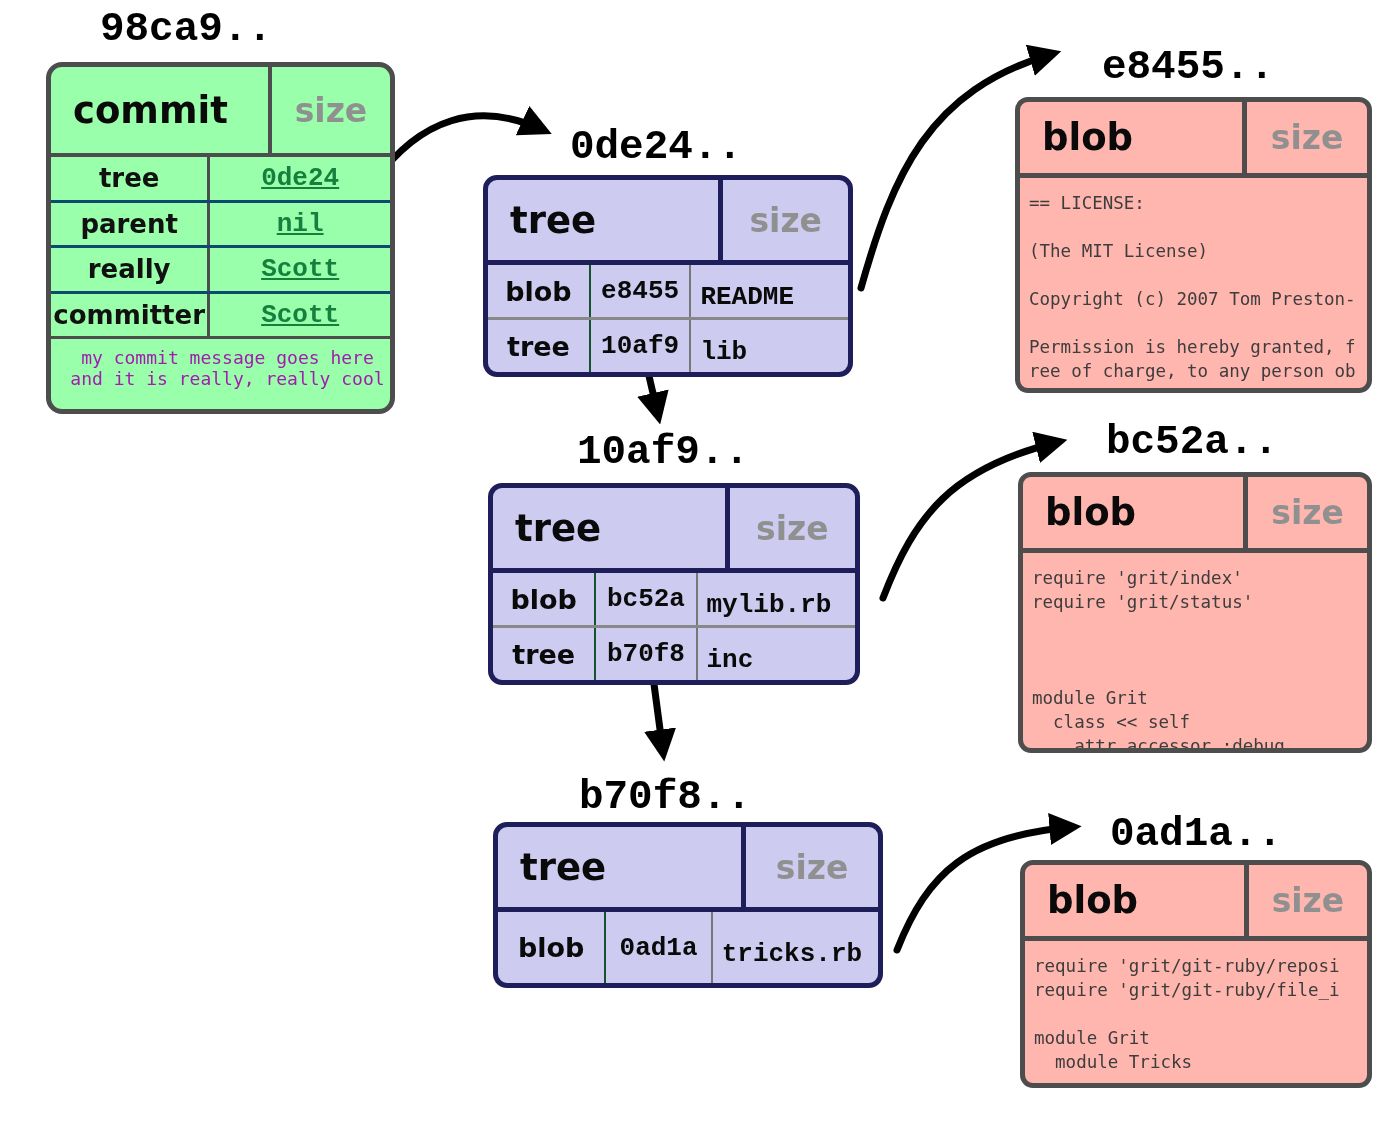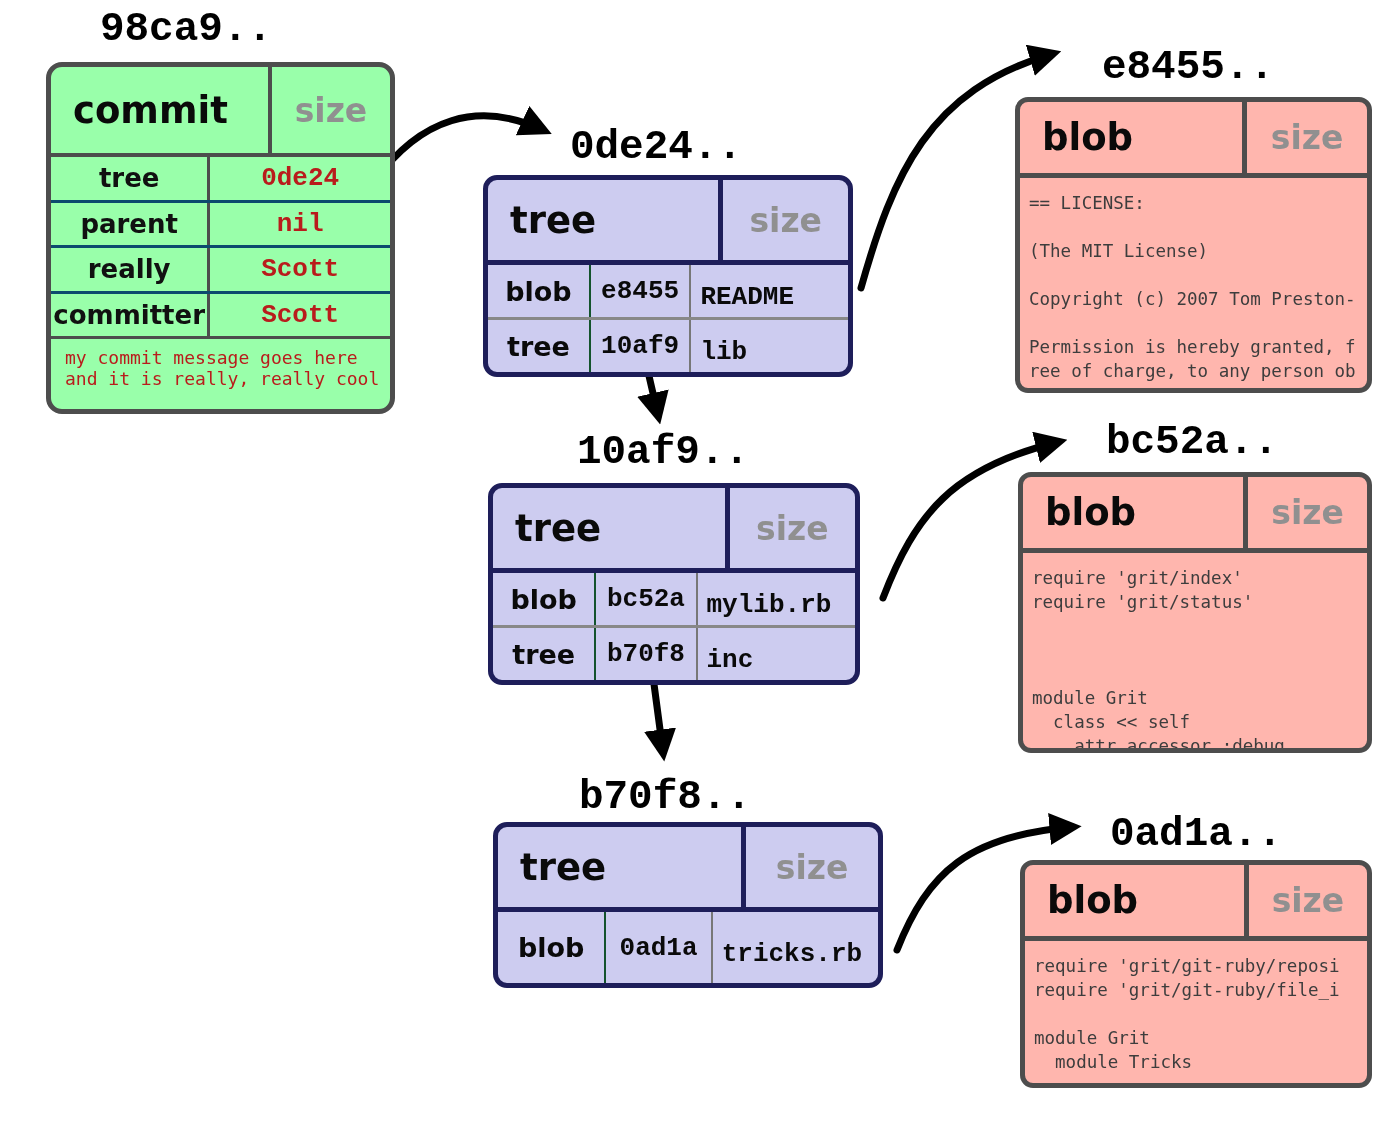--- a/index.html
+++ b/index.html
@@ -75,32 +75,34 @@
     font-weight: bold;
     font-size: 26px;
     color: #111111;
   }
   .fval {
     flex: 1 1 auto;
     display: flex; align-items: center; justify-content: center;
     font-family: "Liberation Mono", monospace;
     font-weight: bold;
     font-size: 26px;
-    color: #b91c1c;
+    color: #15803d;
+    text-decoration: underline;
   }
   .commit-message {
     flex: 0 0 62px;
     border-top: 3px solid #4d4d4d;
     white-space: pre;
     overflow: hidden;
     padding: 8px 0 0 14px;
     font-family: "DejaVu Sans Mono", monospace;
     font-size: 18px;
     line-height: 21px;
-    color: #b91c1c;
+    color: #a21caf;
+    text-align: center;
   }
 
   
   .tree-row {
     flex: 1 1 auto;
     display: grid;
     grid-template-columns: 28% 28.5% 43.5%;
   }
   .tree-row + .tree-row { border-top: 3px solid #888888; }
   .tcell { display: flex; align-items: center; overflow: hidden; }

